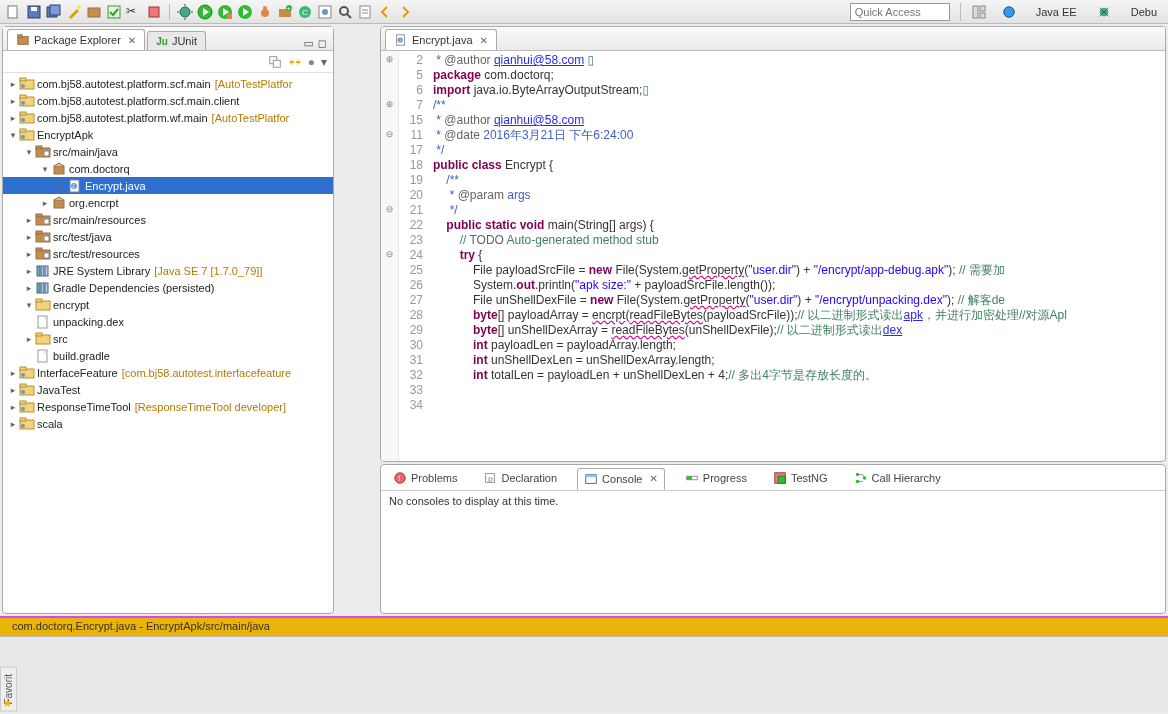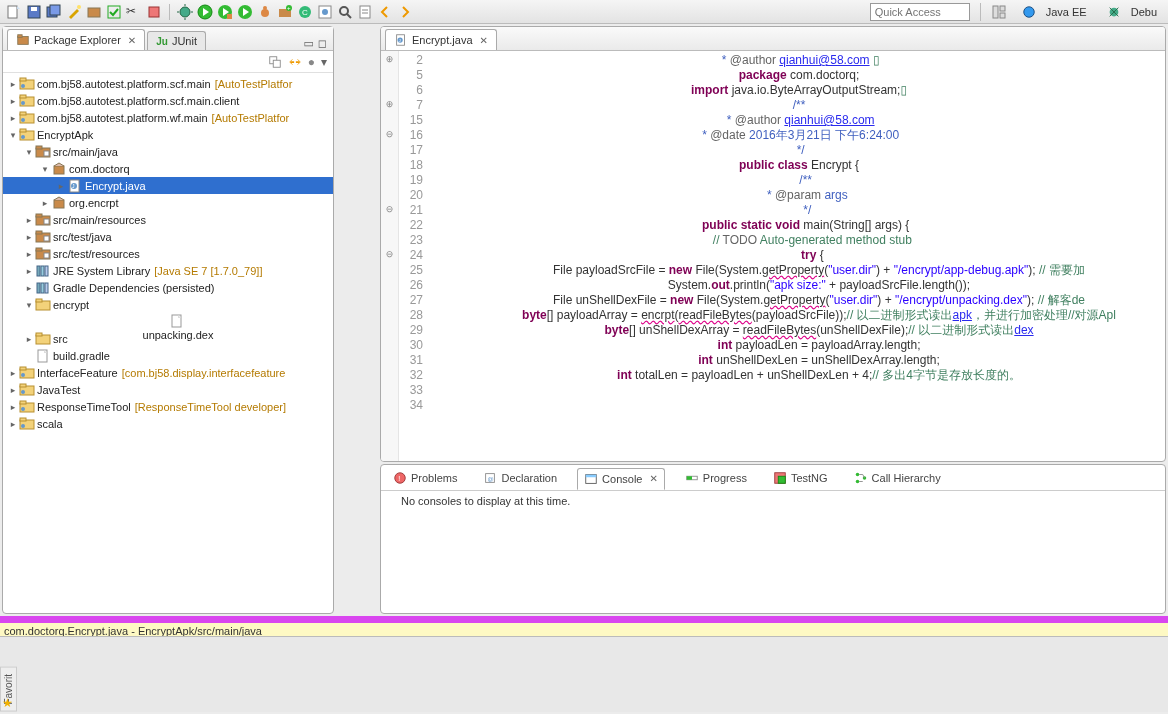--- a/index.html
+++ b/index.html
@@ -2,21 +2,21 @@
 <html><head>
 <meta charset="utf-8">
 <style>
 * { box-sizing: border-box; margin: 0; padding: 0; font-family: "Lucida Grande", Arial, sans-serif; }
 body { width: 1168px; height: 714px; background: #ececec; overflow: hidden; font-size: 12px; color: #333; }
 
 .toolbar-top { height: 24px; background: linear-gradient(#f5f5f5,#e3e3e3); border-bottom: 1px solid #bbb; display: flex; align-items: center; padding: 0 6px; gap: 4px; }
 .toolbar-top .tb-icon { width: 16px; height: 16px; display: inline-block; }
 .toolbar-right { margin-left: auto; display: flex; align-items: center; gap: 10px; }
 .quick-access { width: 100px; height: 18px; border: 1px solid #999; background: #fff; font-size: 11px; padding: 1px 4px; color: #888; }
-.persp-btn { display: flex; align-items: center; gap: 10px; padding: 1px 5px; font-size: 11px; color: #333; }
+.persp-btn { display: flex; align-items: center; gap: 20px; padding: 1px 5px; font-size: 11px; color: #333; }
 .persp-btn svg { width: 14px; height: 14px; }
 
 .main-area { display: flex; height: 592px; gap: 44px; }
 .left-pane { width: 332px; background: #fff; border: 1px solid #aaa; border-radius: 4px; margin: 2px; display: flex; flex-direction: column; }
 .right-pane { flex: 1; display: flex; flex-direction: column; margin: 2px 2px 2px 0; }
 
 .tab-strip { height: 24px; background: linear-gradient(#fafafa,#eaeaea); border-bottom: 1px solid #bbb; display: flex; align-items: flex-end; padding-left: 4px; }
 .tab { display: flex; align-items: center; gap: 4px; padding: 3px 8px; font-size: 11px; background: #fff; border: 1px solid #aaa; border-bottom: none; border-radius: 3px 3px 0 0; margin-right: 2px; cursor: pointer; }
 .tab.inactive { background: #e8e8e8; }
 .tab-close { color: #666; margin-left: 3px; font-size: 10px; }
@@ -28,37 +28,37 @@
 .tree-row { display: flex; align-items: center; height: 17px; padding-left: 4px; white-space: nowrap; cursor: default; }
 .tree-row.selected { background: #2f6fcf; color: #fff; }
 .tree-row .arrow { width: 12px; text-align: center; color: #666; font-size: 9px; }
 .tree-row .ticon { width: 16px; height: 16px; display: inline-flex; align-items: center; justify-content: center; margin-right: 2px; }
 .tree-row .label-extra { color: #b47a00; margin-left: 4px; }
 
 .editor-wrap { flex: 1; background: #fff; border: 1px solid #aaa; border-radius: 4px; display: flex; flex-direction: column; overflow: hidden; }
 .editor-body { flex: 1; display: flex; overflow: hidden; font-family: Monaco, Consolas, monospace; font-size: 12px; }
 .gutter-marks { width: 18px; background: #f7f7f7; border-right: 1px solid #e5e5e5; }
 .line-nums { width: 28px; text-align: right; color: #999; padding: 2px 4px 0 0; line-height: 15px; background: #fff; }
-.code-area { flex: 1; padding: 2px 0 0 6px; line-height: 15px; white-space: pre; overflow: hidden; text-align: center; }
+.code-area { flex: 1; padding: 2px 0 0 6px; line-height: 15px; white-space: pre; overflow: hidden; }
 .kw { color: #7f0055; font-weight: bold; }
 .str { color: #2a00ff; }
 .com { color: #3f7f5f; }
 .doc { color: #3f5fbf; }
 .ann { color: #646464; }
 .link { color: #2a2aee; text-decoration: underline; }
 .err { text-decoration: underline wavy #d08; }
 .gutter-mark { height: 15px; display: flex; align-items: center; justify-content: center; }
 
 .bottom-tabs { height: 150px; background: #fff; border: 1px solid #aaa; border-radius: 4px; margin-top: 2px; display: flex; flex-direction: column; }
 .btab-strip { height: 26px; display: flex; align-items: center; border-bottom: 1px solid #ccc; padding: 0 6px; gap: 14px; }
 .btab { display: flex; align-items: center; gap: 4px; font-size: 11px; color: #444; padding: 3px 6px; cursor: pointer; }
 .btab.active { background: #fff; border: 1px solid #aaa; border-bottom: 1px solid #fff; border-radius: 3px 3px 0 0; position: relative; top: 1px; }
-.console-body { flex: 1; padding: 4px 8px; font-size: 11px; color: #333; margin-left: 12px; }
-
-.status-bar { height: 20px; background: #fef9c3; border-top: 7px solid #d946ef; font-size: 11px; color: #333; padding: 2px 4px; }
+.console-body { flex: 1; padding: 4px 8px; font-size: 11px; color: #333; }
+
+.status-bar { height: 20px; background: #eab308; border-top: 2px solid #d946ef; font-size: 11px; color: #333; padding: 2px 12px; }
 .bottom-strip { height: 76px; background: #e8e8e8; border-top: 1px solid #bbb; position: relative; }
 .fav-tab { position: absolute; left: 0; bottom: 0; writing-mode: vertical-rl; transform: rotate(180deg); font-size: 10px; color: #555; padding: 6px 2px; background: #eee; border: 1px solid #ccc; }
 .fav-star { position: absolute; left: 2px; bottom: 2px; color: #f2b200; font-size: 12px; }
 
 svg { display: block; }
 </style>
 </head>
 <body>
 
 <div class="toolbar-top">
@@ -387,21 +387,21 @@
         <div class="tree-row" style="padding-left: 20px;">
           <span class="arrow">▾</span>
           <span class="ticon">
             <svg width="16" height="16" viewBox="0 0 16 16">
               <rect x="1" y="4" width="14" height="9" fill="#f3d27a" stroke="#b89030"></rect>
               <rect x="1" y="2" width="6" height="3" fill="#f3d27a" stroke="#b89030"></rect>
             </svg>
           </span>
           <span>encrypt</span>
         </div>
-        <div class="tree-row" style="padding-left: 20px; flex-direction: column;">
+        <div class="tree-row" style="padding-left: 20px;">
           <span class="arrow"></span>
           <span class="ticon">
             <svg width="16" height="16" viewBox="0 0 16 16">
               <rect x="3" y="2" width="9" height="12" fill="#fff" stroke="#999"></rect>
               <path d="M9 2l3 3h-3z" fill="#ddd"></path>
             </svg>
           </span>
           <span>unpacking.dex</span>
         </div>
         <div class="tree-row" style="padding-left: 20px;">
@@ -427,21 +427,21 @@
         <div class="tree-row" style="padding-left: 4px;">
           <span class="arrow">▸</span>
           <span class="ticon">
             <svg width="16" height="16" viewBox="0 0 16 16">
               <rect x="1" y="4" width="14" height="9" fill="#f3d27a" stroke="#b89030"></rect>
               <rect x="1" y="2" width="6" height="3" fill="#f3d27a" stroke="#b89030"></rect>
               <circle cx="4" cy="10" r="2" fill="#69c"></circle>
             </svg>
           </span>
           <span>InterfaceFeature</span>
-          <span class="label-extra">[com.bj58.display.interfacefeature</span>
+          <span class="label-extra">[com.bj58.autotest.interfacefeature</span>
         </div>
         <div class="tree-row" style="padding-left: 4px;">
           <span class="arrow">▸</span>
           <span class="ticon">
             <svg width="16" height="16" viewBox="0 0 16 16">
               <rect x="1" y="4" width="14" height="9" fill="#f3d27a" stroke="#b89030"></rect>
               <rect x="1" y="2" width="6" height="3" fill="#f3d27a" stroke="#b89030"></rect>
               <circle cx="4" cy="10" r="2" fill="#69c"></circle>
             </svg>
           </span>
@@ -512,21 +512,21 @@
             <div class="gutter-mark" style="font-size: 9px; color: rgb(136, 136, 136);"></div>
             <div class="gutter-mark" style="font-size: 9px; color: rgb(136, 136, 136);"></div>
             <div class="gutter-mark" style="font-size: 9px; color: rgb(136, 136, 136);"></div>
           </div>
         <div class="line-nums" id="linenums">
             <div>2</div>
             <div>5</div>
             <div>6</div>
             <div>7</div>
             <div>15</div>
-            <div>16</div>
+            <div>11</div>
             <div>17</div>
             <div>18</div>
             <div>19</div>
             <div>20</div>
             <div>21</div>
             <div>22</div>
             <div>23</div>
             <div>24</div>
             <div>25</div>
             <div>26</div>

